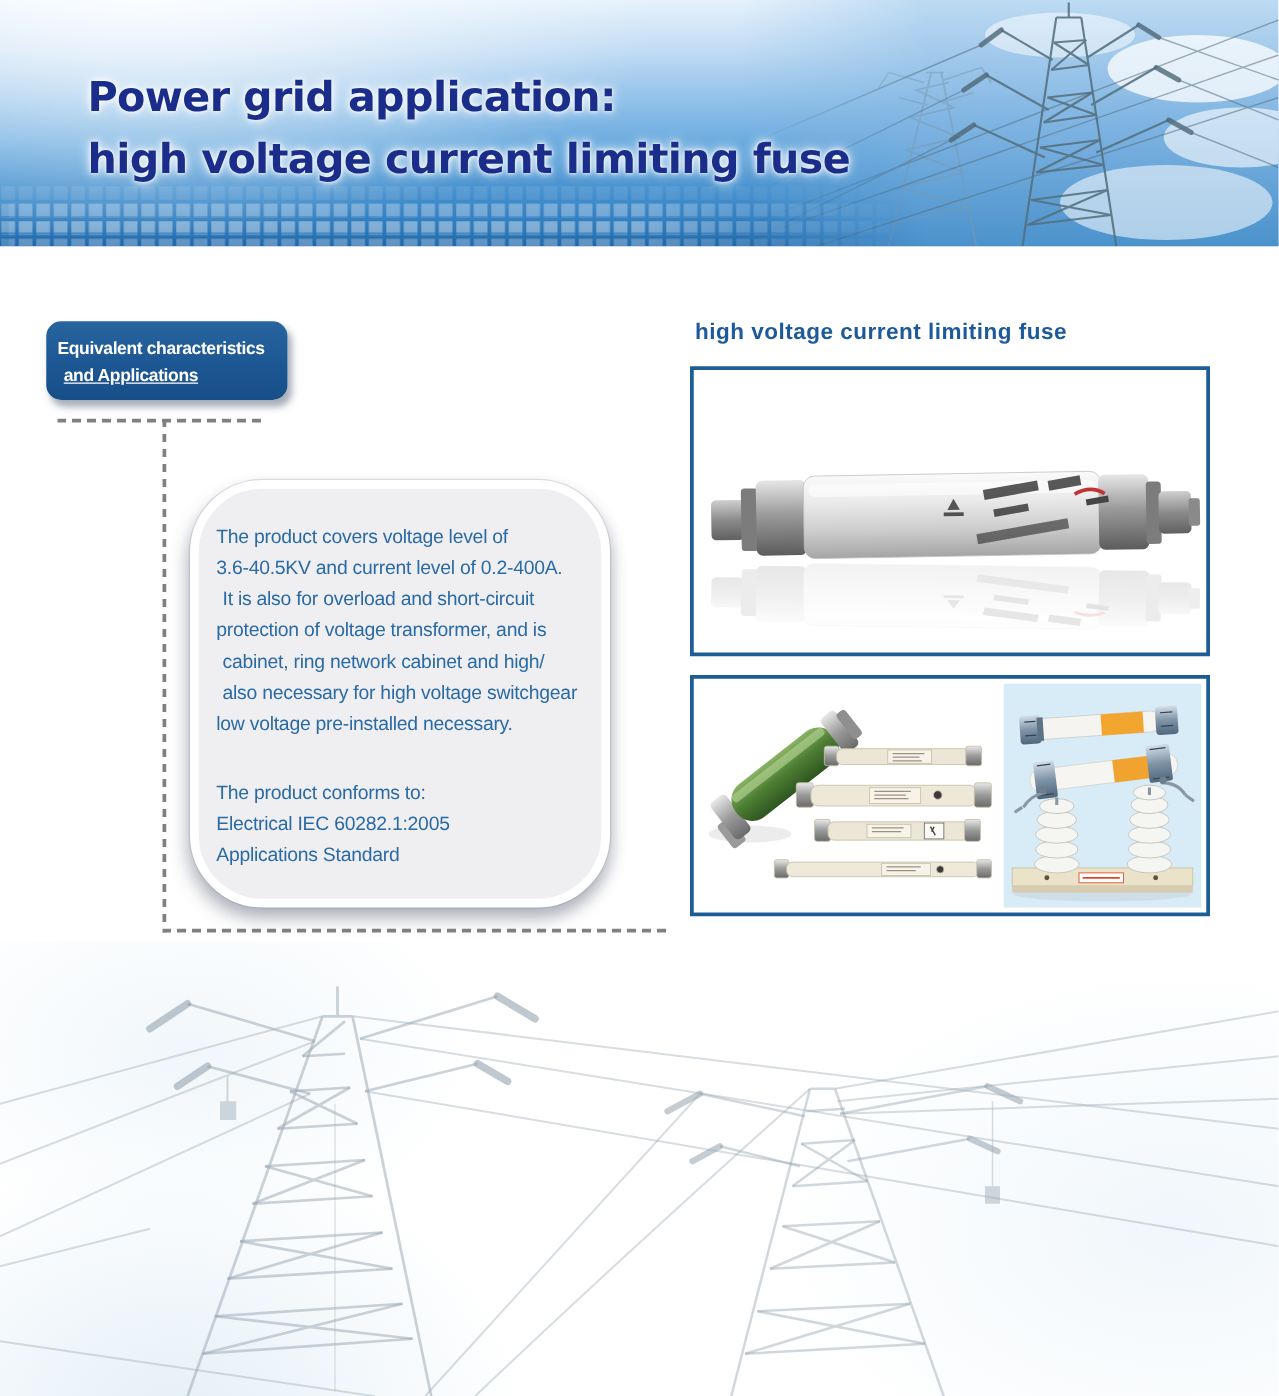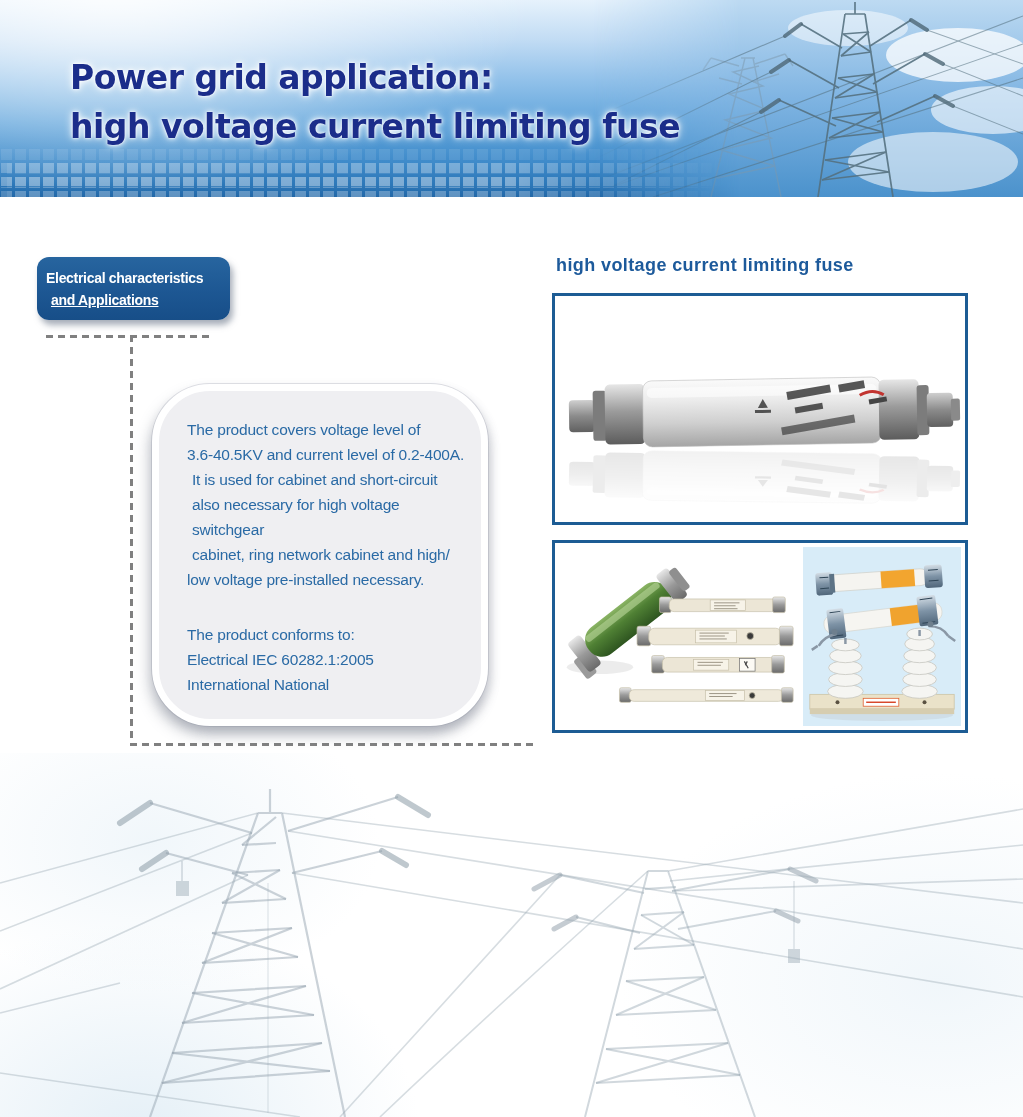--- a/index.html
+++ b/index.html
@@ -38,21 +38,21 @@
     background:repeating-linear-gradient(90deg,#808080 0 7px,transparent 7px 12px);}
   .dash-vert{position:absolute;left:130px;top:335px;width:3px;height:411px;
     background:repeating-linear-gradient(180deg,#808080 0 7px,transparent 7px 12px);}
   .dash-bottom{position:absolute;left:130px;top:743px;width:404px;height:3px;
     background:repeating-linear-gradient(90deg,#808080 0 7px,transparent 7px 12px);}
 
   
   .bubble{position:absolute;left:152px;top:384px;width:336px;height:342px;box-sizing:border-box;
     background:#efeff2;border:7px solid #ffffff;border-radius:58px;
     box-shadow:-3px 9px 14px rgba(125,130,145,.45),3px 6px 10px rgba(125,130,145,.30),0 0 0 1px #e2e3e8;
-    padding:26px 14px 0 28px;color:#2a6aa5;font-size:15.5px;line-height:25px;letter-spacing:-0.2px;}
+    padding:26px 14px 0 14px;color:#2a6aa5;font-size:15.5px;line-height:25px;letter-spacing:-0.2px;}
   .bubble .line{display:block;}
   .bubble .ind{padding-left:5px;}
   .bubble .p2{margin-top:30px;}
 
   
   .products-heading{position:absolute;left:556px;top:255px;margin:0;
     font-size:18px;font-weight:bold;color:#1d5a9b;letter-spacing:0.4px;}
   .box{position:absolute;left:552px;width:416px;box-sizing:border-box;
     border:3px solid #1d5c94;background:#fff;margin:0;}
   .box1{top:293px;height:232px;}
@@ -123,40 +123,41 @@
       <rect x="7" y="13" width="716" height="36" fill="url(#mz)" opacity=".10"></rect>
     </svg>
 
     <h1 class="banner-title">
       <span>Power grid application:</span>
       <span>high voltage current limiting fuse</span>
     </h1>
   </header>
 
   <div class="tab">
-    <span class="l1">Electrical characteristics</span>
+    <span class="l1">Equivalent characteristics</span>
     <span class="l2">and Applications</span>
   </div>
   <div class="dash-top"></div>
   <div class="dash-vert"></div>
   <div class="dash-bottom"></div>
 
   <div class="bubble">
     <div class="p1">
       <span class="line">The product covers voltage level of</span>
       <span class="line">3.6-40.5KV and current level of 0.2-400A.</span>
-      <span class="line ind">It is used for cabinet and short-circuit</span>
+      <span class="line ind">It is also for overload and short-circuit</span>
+      <span class="line">protection of voltage transformer, and is</span>
+      <span class="line ind">cabinet, ring network cabinet and high/</span>
       <span class="line ind">also necessary for high voltage switchgear</span>
-      <span class="line ind">cabinet, ring network cabinet and high/</span>
       <span class="line">low voltage pre-installed necessary.</span>
     </div>
     <div class="p2">
       <span class="line">The product conforms to:</span>
       <span class="line">Electrical IEC 60282.1:2005</span>
-      <span class="line">International National</span>
+      <span class="line">Applications Standard</span>
     </div>
   </div>
 
   <h2 class="products-heading">high voltage current limiting fuse</h2>
 
   <figure class="box box1">
     <svg viewBox="0 0 410 226">
       <defs>
         <linearGradient id="bodyG" x1="0" y1="0" x2="0" y2="1">
           <stop offset="0" stop-color="#fafafa"></stop>

